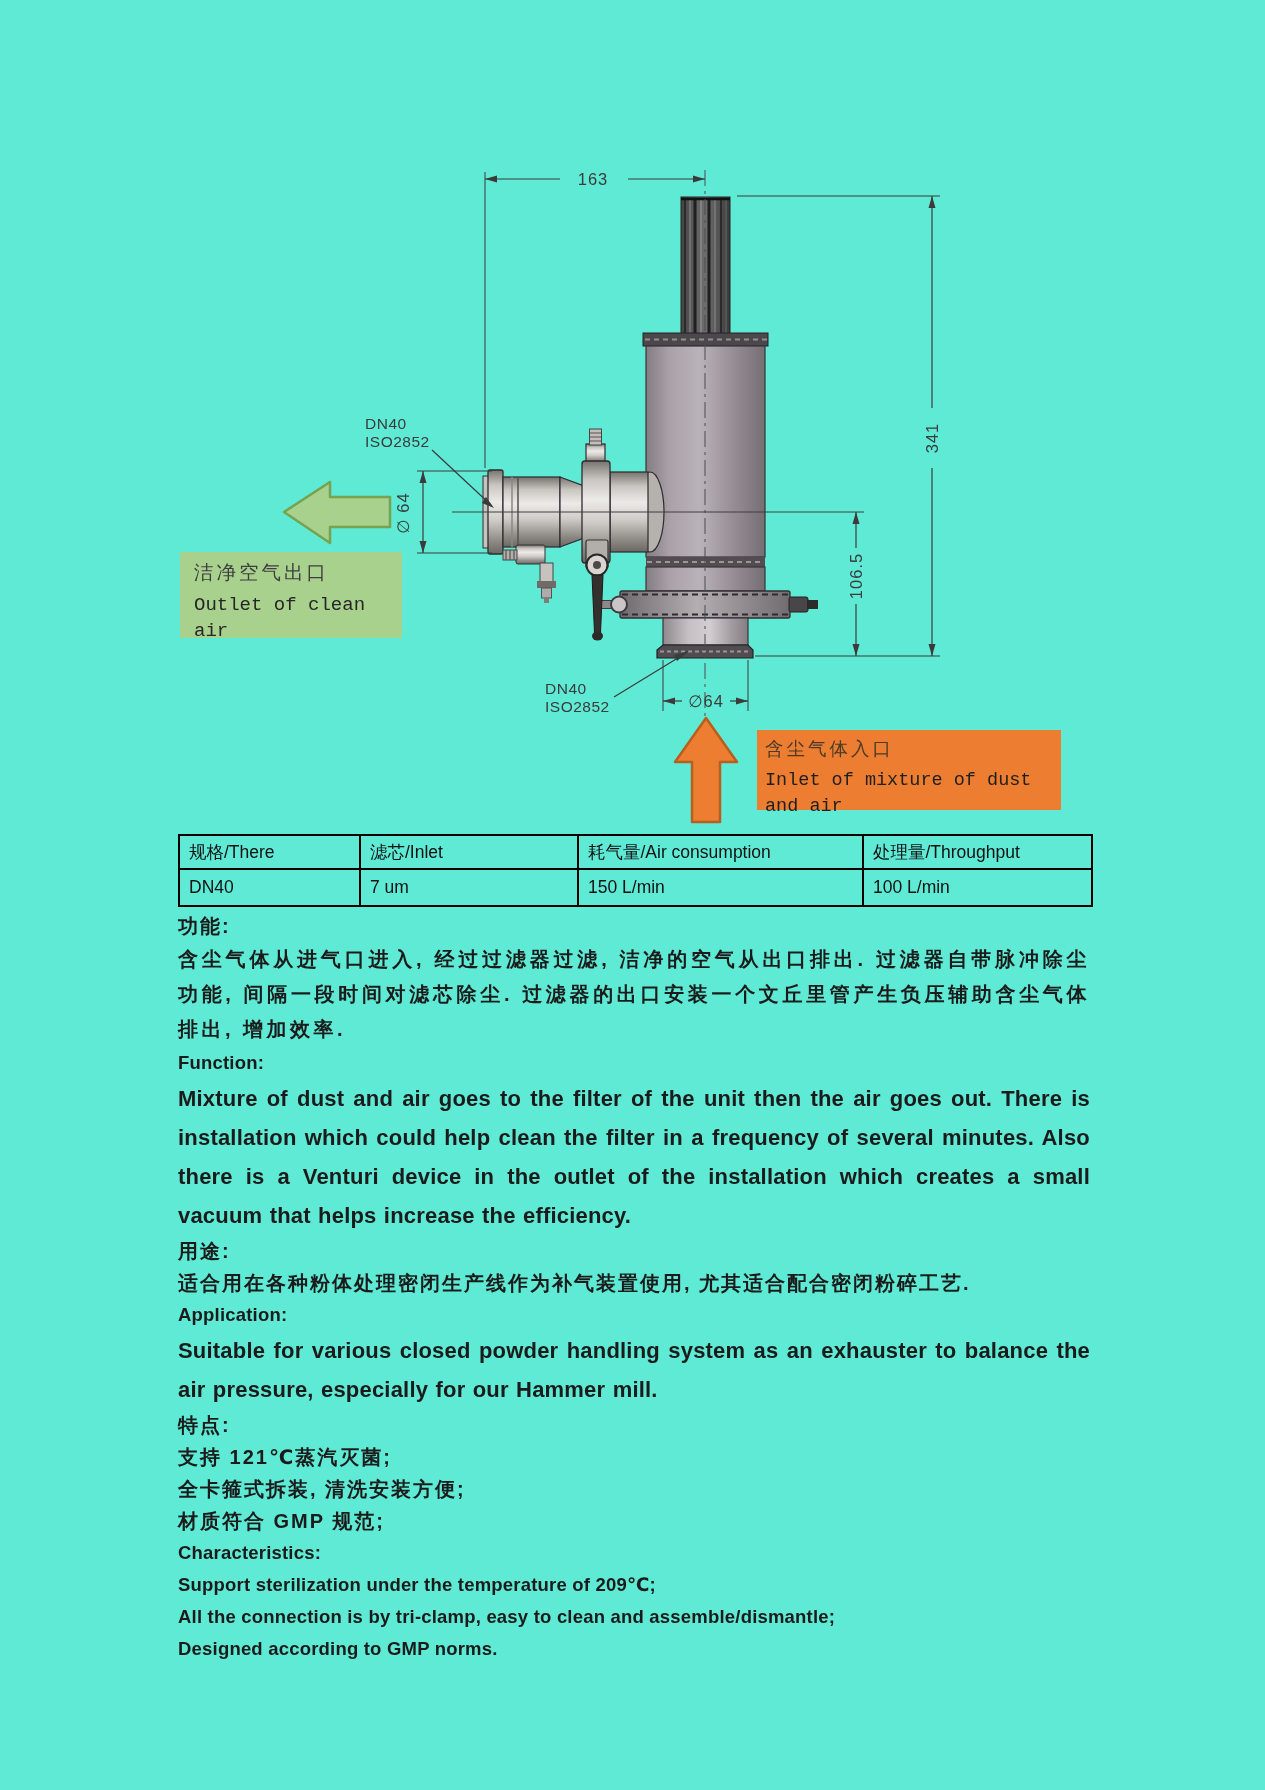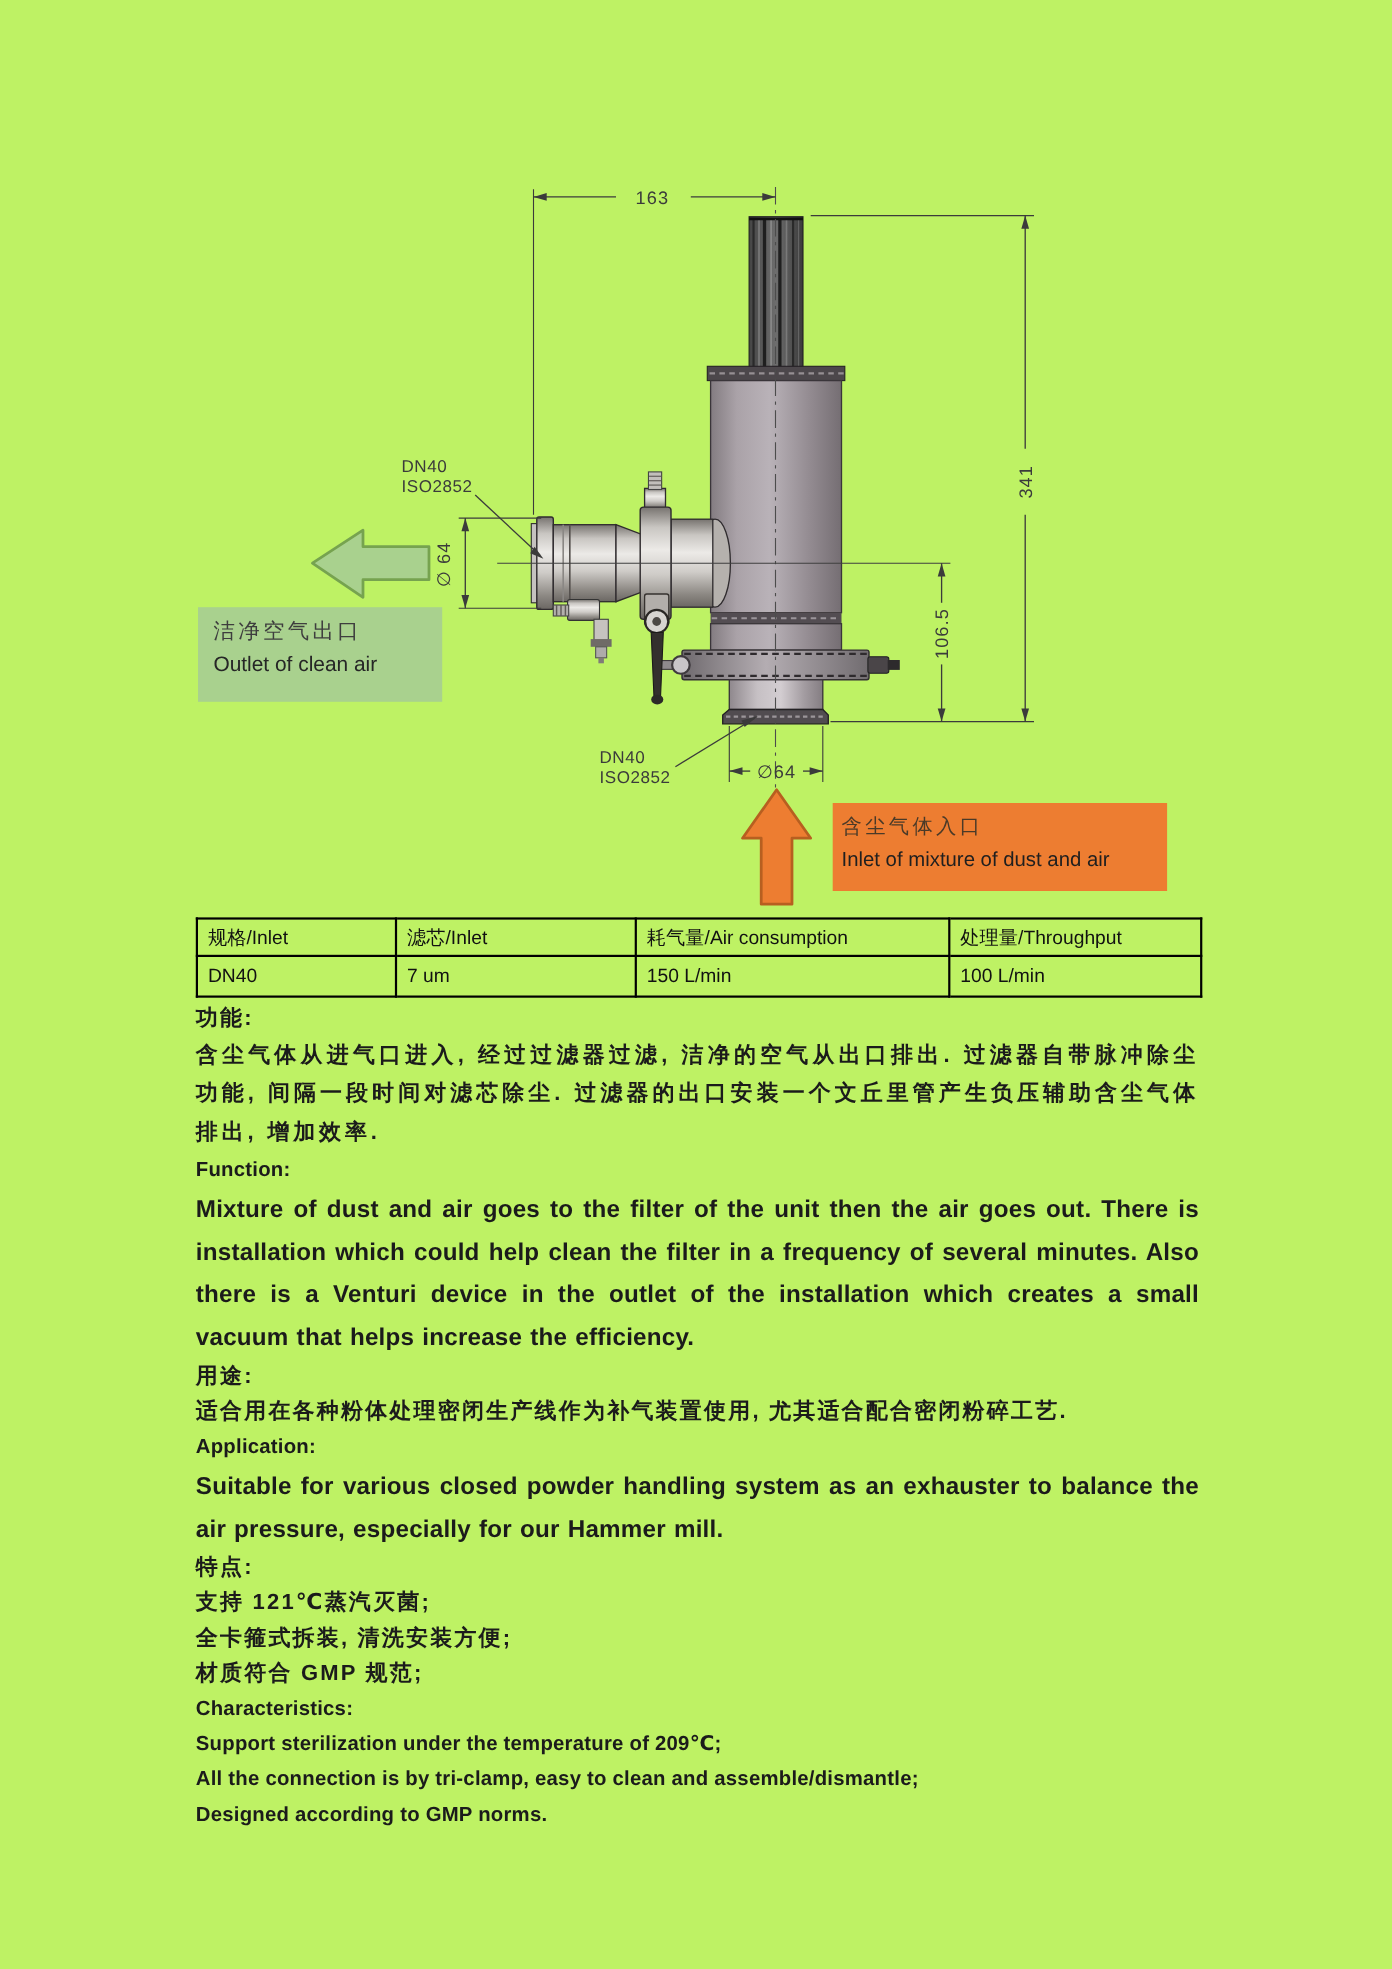--- a/index.html
+++ b/index.html
@@ -1,21 +1,21 @@
 <!DOCTYPE html>
 <html><head>
 <meta charset="utf-8">
 <style>
   html,body{margin:0;padding:0;background:#fff;}
-  .page{position:relative;width:1265px;height:1790px;background:#bef264;overflow:hidden;
+  .page{position:relative;width:1265px;height:1790px;background:#5eead4;overflow:hidden;
         font-family:"Liberation Sans","DejaVu Sans",sans-serif;color:#1b1b1b;}
   svg{position:absolute;left:0;top:0;}
   .dimtext{font-family:"Liberation Sans",sans-serif;font-size:16.5px;fill:#3b3b3b;letter-spacing:1px;}
   .porttext{font-family:"Liberation Sans",sans-serif;font-size:15.5px;fill:#3b3b3b;letter-spacing:.5px;}
-  .callout{position:absolute;box-sizing:border-box;}
+  .callout{position:absolute;box-sizing:border-box;font-family:Liberation Mono, monospace;}
   .callout-green{left:180px;top:552px;width:222px;height:86px;background:#a9d18e;padding:9px 14px;}
   .callout-orange{left:757px;top:730px;width:304px;height:80px;background:#ed7d31;padding:8px 8px;}
   .co-zh{font-size:19.5px;letter-spacing:3px;color:#3e3e3e;line-height:26px;}
   .co-en{font-size:19px;color:#262626;line-height:26px;margin-top:5px;}
   .callout-orange .co-zh{font-size:18.5px;color:#4a3a28;}
   .callout-orange .co-en{font-size:18.5px;color:#1f1f1f;margin-top:4px;}
   table.spec{position:absolute;left:178px;top:834px;width:913px;border-collapse:collapse;
              font-size:17.5px;color:#111;table-layout:fixed;}
   table.spec th,table.spec td{border:2px solid #000;font-weight:normal;text-align:left;
              padding:0 0 0 9px;vertical-align:middle;}
@@ -225,21 +225,21 @@
 
   <table class="spec">
     <colgroup>
         <col class="col1">
         <col class="col2">
         <col class="col3">
         <col class="col4">
       </colgroup>
     <tbody>
         <tr>
-      <th>规格/Inlet</th>
+      <th>规格/There</th>
       <th>滤芯/Inlet</th>
       <th>耗气量/Air consumption</th>
       <th>处理量/Throughput</th>
     </tr>
     <tr>
       <td>DN40</td>
       <td>7 um</td>
       <td>150 L/min</td>
       <td>100 L/min</td>
     </tr>

